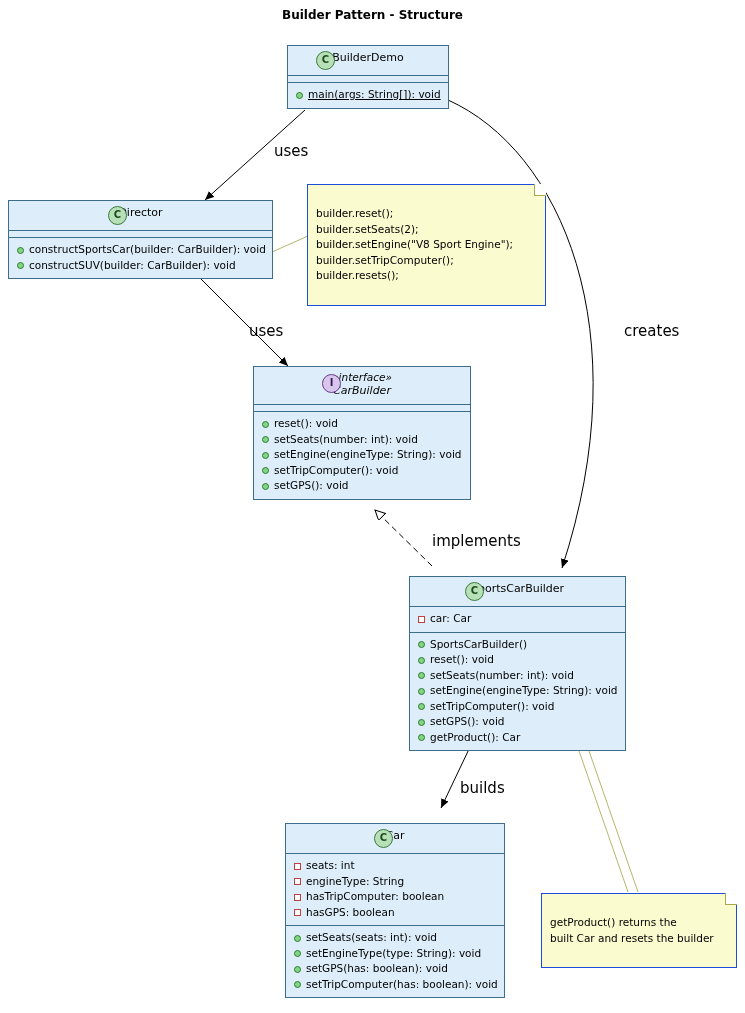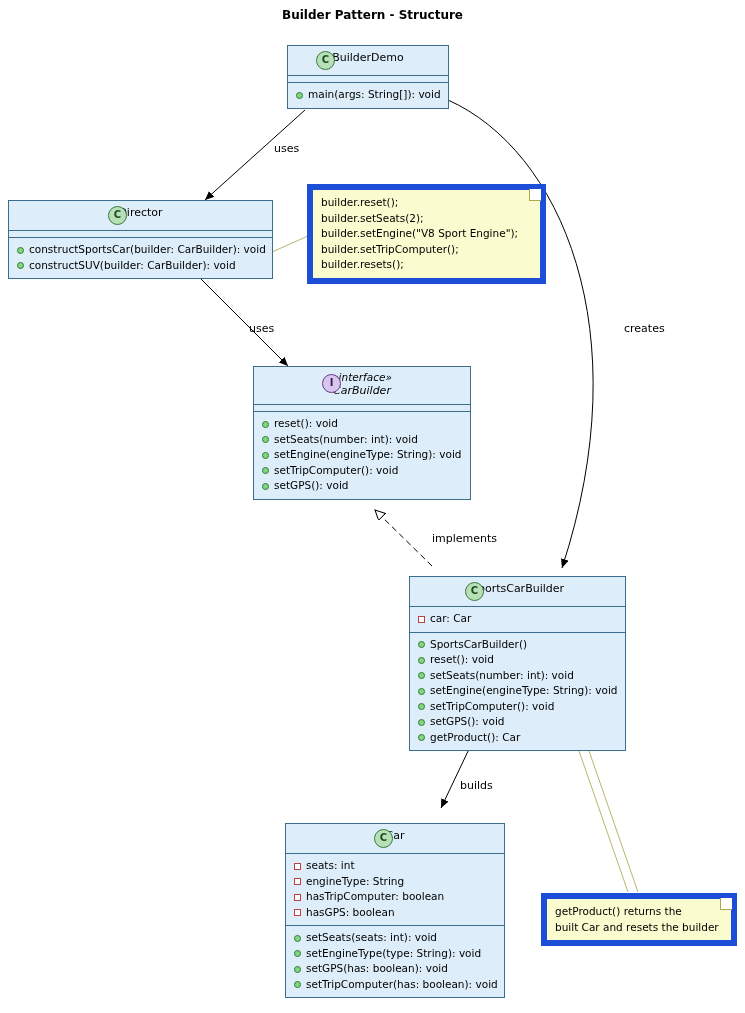--- a/index.html
+++ b/index.html
@@ -112,46 +112,47 @@
   .member .dot.pub {
     border-radius: 50%;
     background: #82d682;
     border: 1px solid #2f7a2f;
   }
   .member .dot.priv {
     background: #ffffff;
     border: 1px solid #c04040;
   }
   .member .underline {
+    text-decoration: underline;
   }
   
   .uml-note {
     position: absolute;
     box-sizing: border-box;
     background: #fbfbd0;
-    border: 6px solid #1d4ed8;
+    border: 1px solid #1d4ed8;
     font-size: 10.5px;
     line-height: 15.5px;
     color: #000000;
-    padding: 5px 8px;
+    padding: 21px 8px;
   }
   .uml-note .fold {
     position: absolute;
     right: -1px;
     top: -1px;
     width: 11px;
     height: 11px;
     background: #ffffff;
     border-left: 1px solid #a9a948;
     border-bottom: 1px solid #a9a948;
   }
   .note-line { display: block; white-space: nowrap; }
   .edge-label {
     position: absolute;
-    font-size: 11px;
+    font-size: 15px;
     color: #000000;
     white-space: nowrap;
   }
 </style>
 </head>
 <body>
 
 <div id="diagram-root">
 
   <div class="title">Builder Pattern - Structure</div>

